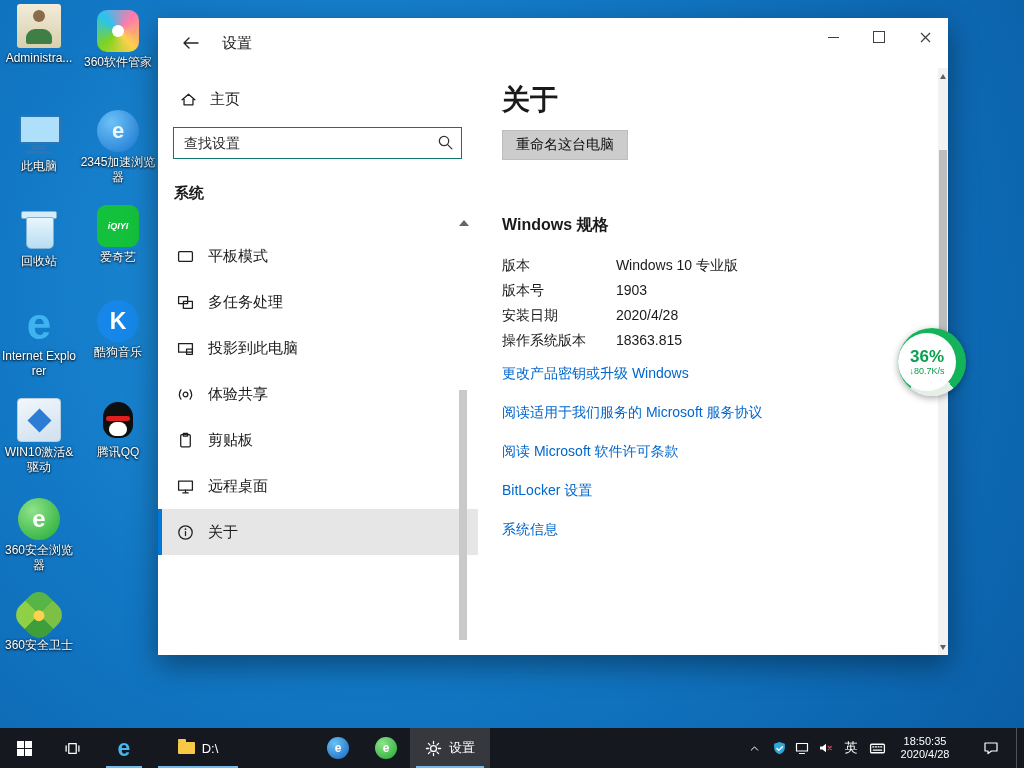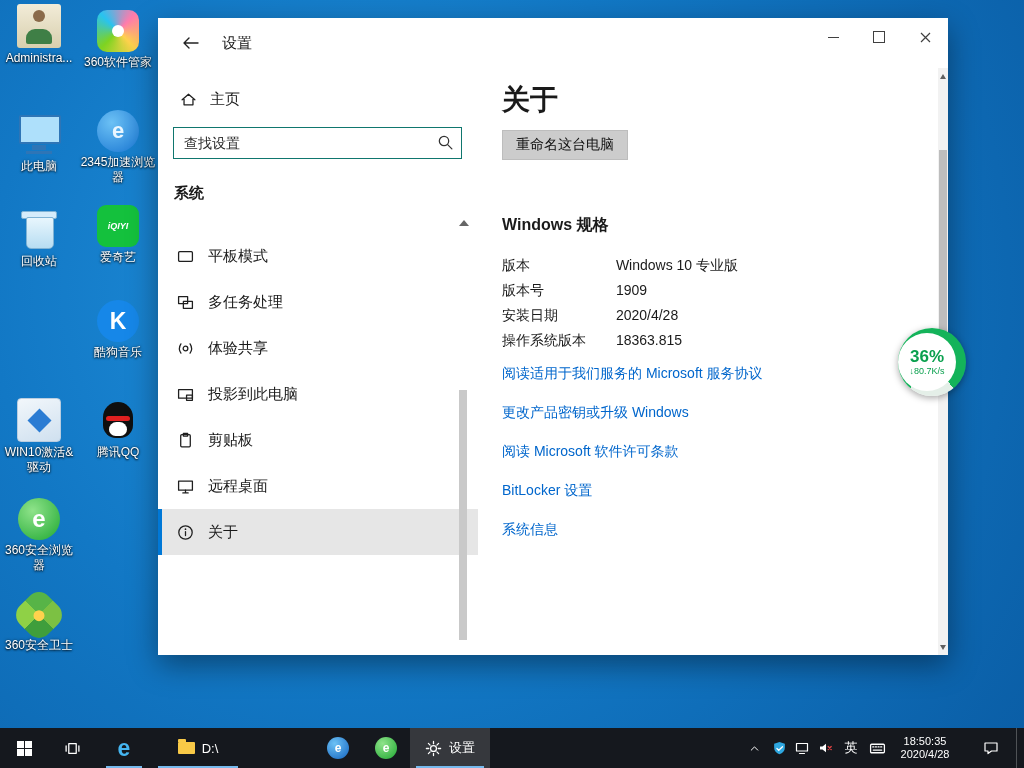--- a/index.html
+++ b/index.html
@@ -157,20 +157,24 @@
     <div class="ico ico-recycle">
         <span class="lid"></span>
         <span class="bin"></span>
       </div>
     <div class="dlabel">回收站</div>
   </div>
   <div class="dicon" style="left:80px;top:205px">
     <div class="ico ico-iqiyi"></div>
     <div class="dlabel">爱奇艺</div>
   </div>
+  <div class="dicon" style="left:1px;top:302px">
+    <div class="ico ico-ie"></div>
+    <div class="dlabel">Internet Explorer</div>
+  </div>
   <div class="dicon" style="left:80px;top:300px">
     <div class="ico ico-kugou"></div>
     <div class="dlabel">酷狗音乐</div>
   </div>
   <div class="dicon" style="left:1px;top:398px">
     <div class="ico ico-win10"></div>
     <div class="dlabel">WIN10激活&amp;驱动</div>
   </div>
   <div class="dicon" style="left:80px;top:398px">
     <div class="ico ico-qq">
@@ -240,31 +244,31 @@
           </div>
           <div class="nav-row">
             <svg class="nico" viewBox="0 0 16 16">
                 <rect x="1.5" y="2.5" width="8.5" height="6.5"></rect>
                 <rect x="6" y="7" width="8.5" height="6.5"></rect>
               </svg>
             <span class="nav-label">多任务处理</span>
           </div>
           <div class="nav-row">
             <svg class="nico" viewBox="0 0 16 16">
+                <rect x="1.5" y="3.5" width="13" height="8"></rect>
+                <rect x="9" y="8.5" width="5.5" height="5"></rect>
+              </svg>
+            <span class="nav-label">投影到此电脑</span>
+          </div>
+          <div class="nav-row">
+            <svg class="nico" viewBox="0 0 16 16">
                 <circle cx="8" cy="8" r="2.2"></circle>
                 <path d="M12.3 3.6a8 8 0 0 1 0 8.8 M3.7 3.6a8 8 0 0 0 0 8.8"></path>
               </svg>
             <span class="nav-label">体验共享</span>
-          </div>
-          <div class="nav-row">
-            <svg class="nico" viewBox="0 0 16 16">
-                <rect x="1.5" y="3.5" width="13" height="8"></rect>
-                <rect x="9" y="8.5" width="5.5" height="5"></rect>
-              </svg>
-            <span class="nav-label">投影到此电脑</span>
           </div>
           <div class="nav-row">
             <svg class="nico" viewBox="0 0 16 16">
                 <rect x="3.5" y="2.5" width="9" height="11.5" rx="1"></rect>
                 <rect x="6" y="1.2" width="4" height="2.6"></rect>
               </svg>
             <span class="nav-label">剪贴板</span>
           </div>
           <div class="nav-row">
             <svg class="nico" viewBox="0 0 16 16">
@@ -290,35 +294,35 @@
         <button class="rename-btn">重命名这台电脑</button>
 
         <div class="spec-heading">Windows 规格</div>
         <div class="spec-table">
           <div class="spec-row">
             <span class="spec-label">版本</span>
             <span class="spec-value">Windows 10 专业版</span>
           </div>
           <div class="spec-row">
             <span class="spec-label">版本号</span>
-            <span class="spec-value">1909</span>
+            <span class="spec-value">1903</span>
           </div>
           <div class="spec-row">
             <span class="spec-label">安装日期</span>
             <span class="spec-value">2020/4/28</span>
           </div>
           <div class="spec-row">
             <span class="spec-label">操作系统版本</span>
             <span class="spec-value">18363.815</span>
           </div>
         </div>
 
         <div class="links-block">
+          <a href="#" class="blue-link">更改产品密钥或升级 Windows</a>
           <a href="#" class="blue-link">阅读适用于我们服务的 Microsoft 服务协议</a>
-          <a href="#" class="blue-link">更改产品密钥或升级 Windows</a>
           <a href="#" class="blue-link">阅读 Microsoft 软件许可条款</a>
         </div>
 
         <a href="#" class="blue-link">BitLocker 设置</a>
         <a href="#" class="blue-link">系统信息</a>
       </div>
 
       <div class="vscroll">
         <div class="scroll-arrow up">
             <span class="tri-up"></span>

